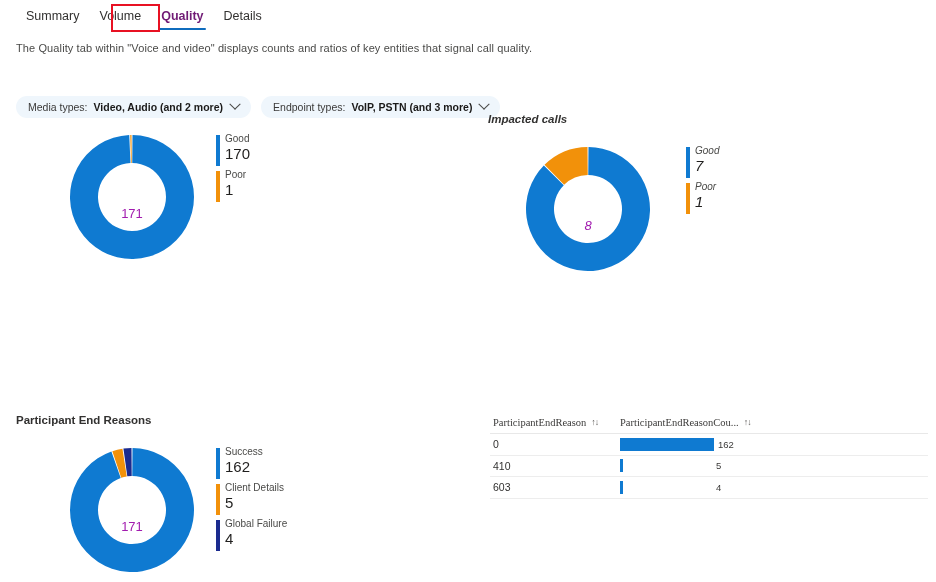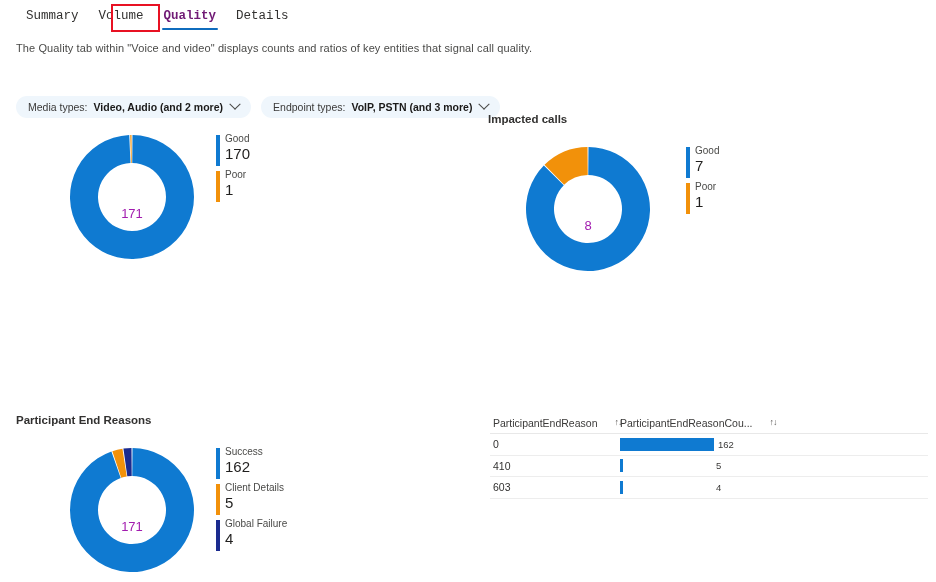--- a/index.html
+++ b/index.html
@@ -11,21 +11,20 @@
     color: #323130;
     overflow: hidden;
   }
 
   
   .tabbar {
     position: absolute; left: 0; top: 0;
     width: 936px; height: 36px;
     display: flex; align-items: flex-start;
     padding-left: 16px;
-    font-family: Liberation Mono, monospace;
   }
   .tab {
     position: relative;
     font-size: 12.5px;
     color: #323130;
     padding: 9px 10px 9px 10px;
     cursor: pointer;
     white-space: nowrap;
   }
   .tab.active { font-weight: bold; color: #701a75; }
@@ -99,21 +98,21 @@
   .legend-value { font-size: 15px; color: #201f1e; line-height: 19px; }
 
   
   .tbl { position: absolute; font-size: 10.5px; }
   .tbl-head {
     display: flex; align-items: center;
     height: 22px;
     color: #3b3a39;
     border-bottom: 1px solid #e8e8e8;
   }
-  .th { display: flex; gap: 17px; white-space: nowrap; cursor: pointer; }
+  .th { display: flex; gap: 5px; white-space: nowrap; cursor: pointer; font-family: Liberation Serif, serif; }
   .sortglyph { font-size: 9px; color: #605e5c; letter-spacing: -1px; }
   .tbl-row {
     display: flex; align-items: center;
     height: 21.5px;
     border-bottom: 1px solid #ededed;
     color: #323130;
   }
   .cell-reason { width: 130px; padding-left: 3px; }
   .cell-bar { position: relative; flex: 1; height: 100%; display: flex; align-items: center; }
   .bar { height: 13px; background: #0f7ad1; }
@@ -171,21 +170,21 @@
         </div>
         <div class="legend-item">
           <span class="swatch" style="background: rgb(242, 145, 10);"></span>
           <div class="legend-label">Poor</div>
           <div class="legend-value">1</div>
         </div>
       </div>
   </div>
 </div>
 
-<div class="panel" style="left:488px; top:113px; width:440px;">
+<div class="panel" style="left:488px; top:113px; width:440px;font-style:italic;">
   <div class="panel-title">Impacted calls</div>
   <div class="chartrow" style="height:160px;">
     <div class="donut-wrap" id="donut-impacted" style="left:36px; top:20px; width:128px; height:128px;">
         <svg width="128" height="128" viewBox="0 0 128 128" class="donut">
           <path d="M 63.50400529064974 2.00198398941869 A 62 62 0 0 0 20.511503681220034 19.81006123639159 L 40.15146976066905 39.76680777479539 A 34 34 0 0 1 63.72800290132405 30.00108799419734 Z" fill="#f2910a"></path>
           <path d="M 19.81006123639159 20.511503681220034 A 62 62 0 1 0 64.49599470935028 2.00198398941869 L 64.27199709867595 30.00108799419734 A 34 34 0 1 1 39.76680777479539 40.15146976066905 Z" fill="#0f7ad1"></path>
         </svg>
       <div class="donut-center">8</div>
     </div>
     <div class="legend" id="legend-impacted" style="left:198px; top:21px;">

